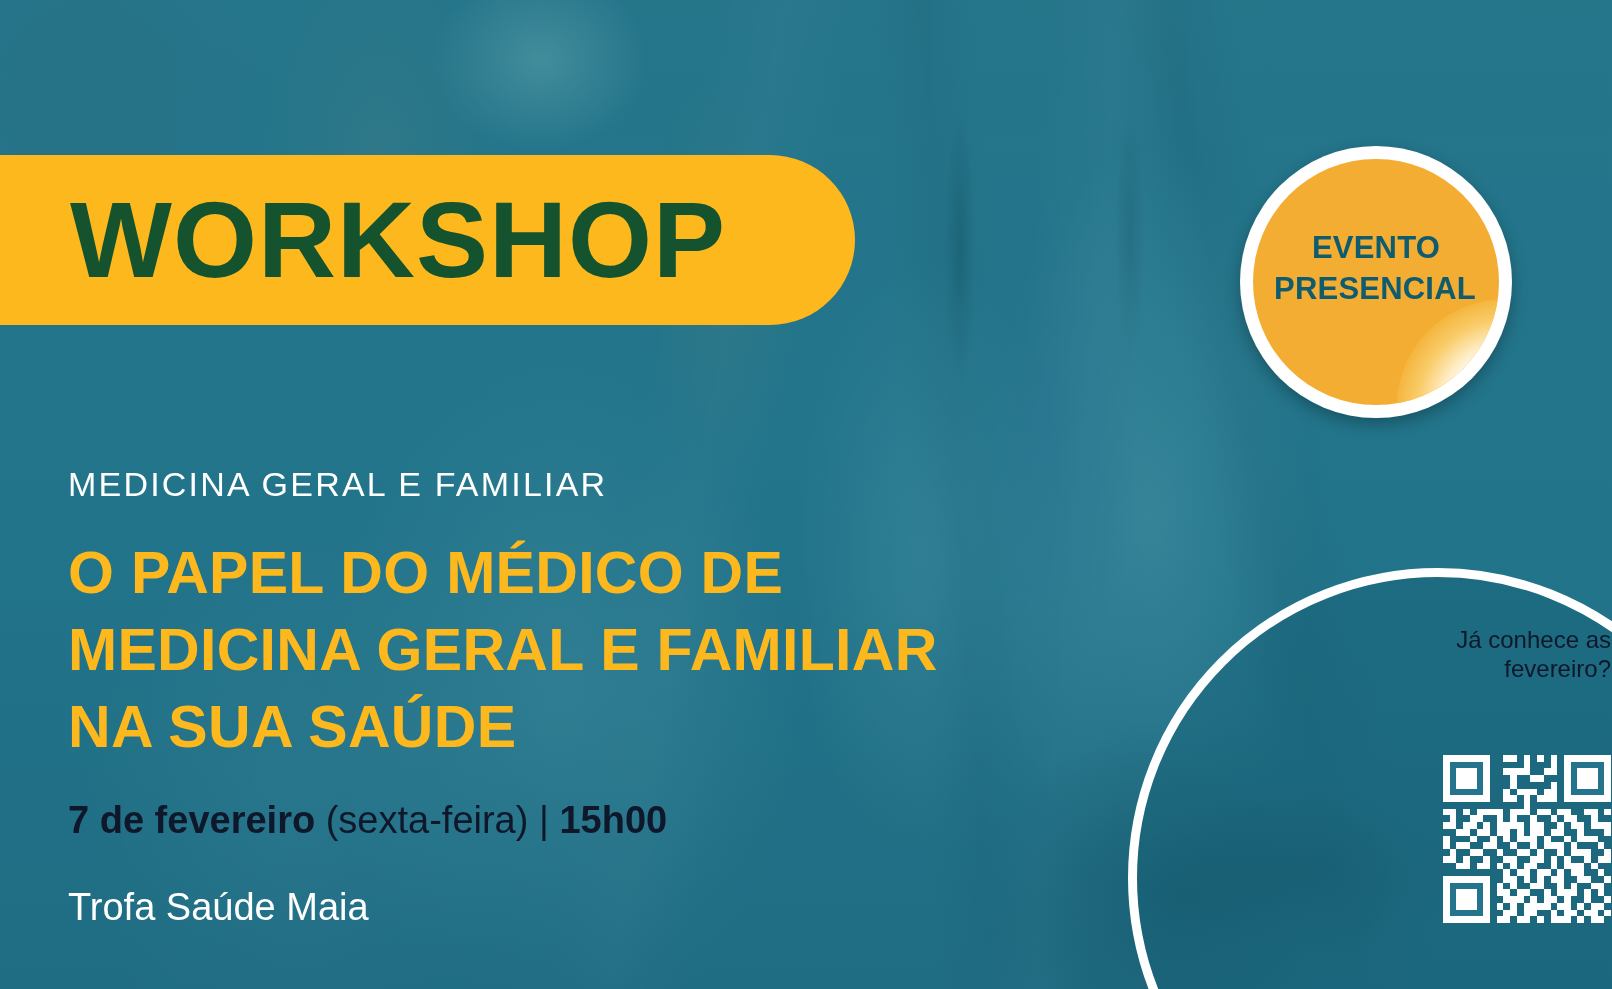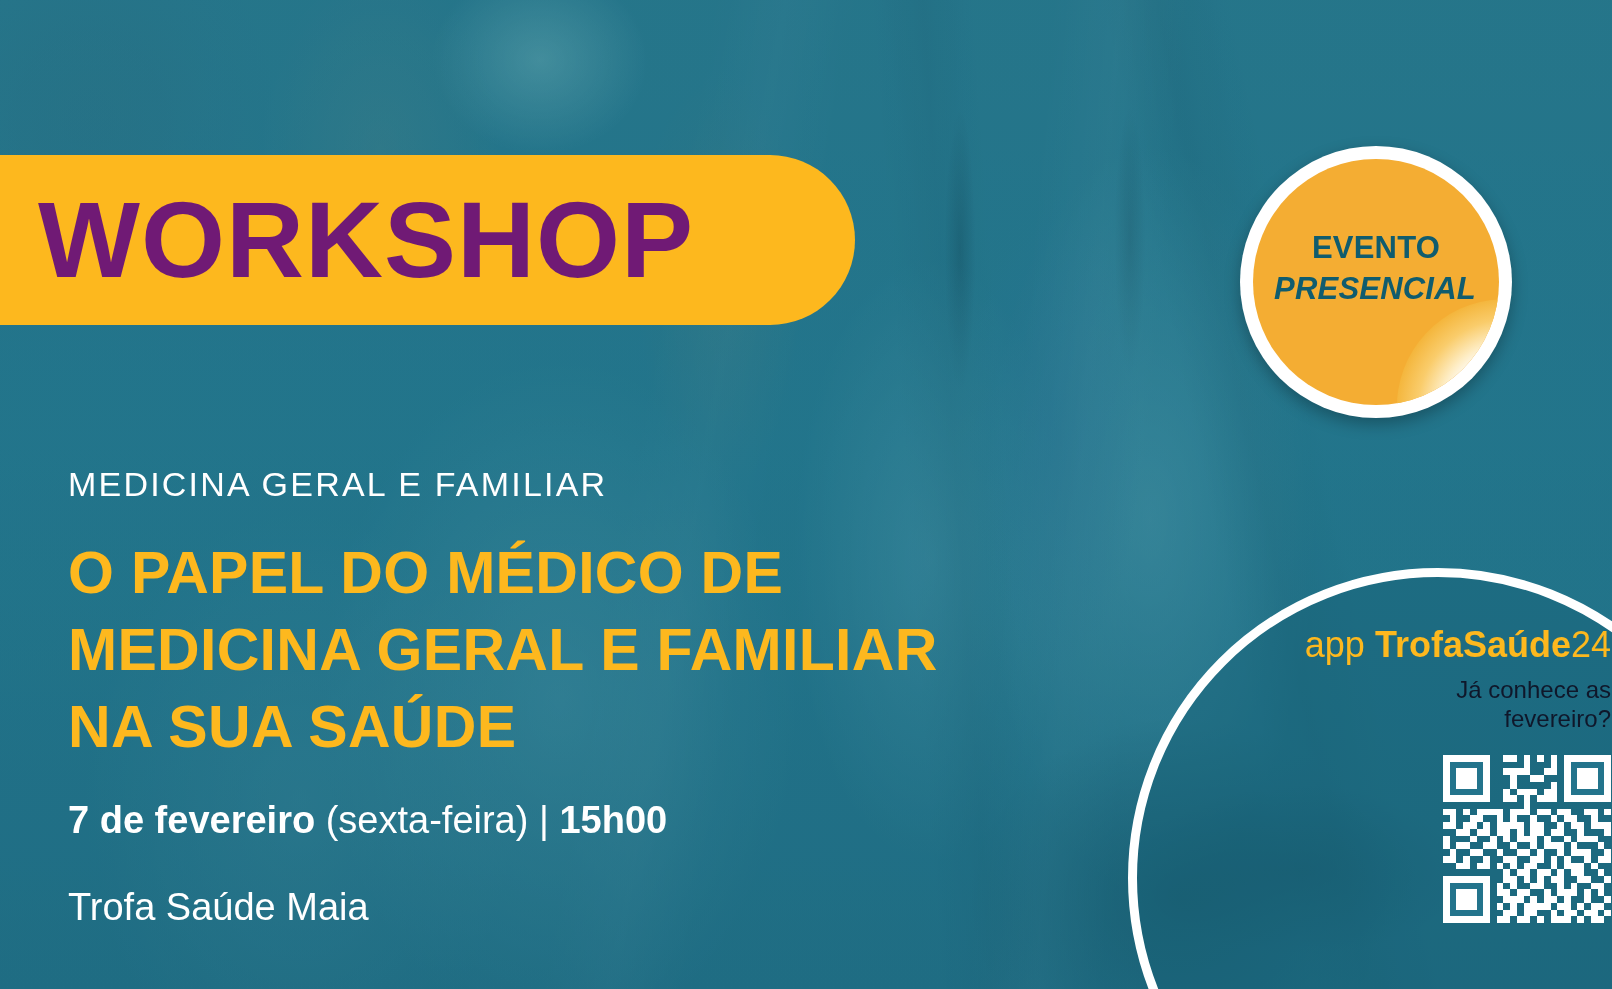--- a/index.html
+++ b/index.html
@@ -76,22 +76,22 @@
     left: -40px;
     top: 155px;
     width: 895px;
     height: 170px;
     background: #fdb81e;
     border-radius: 0 90px 90px 0;
     display: flex;
     align-items: center;
   }
   .workshop-text {
-    margin-left: 78px;
-    color: #701a75;
+    margin-left: 110px;
+    color: #14532d;
     font-size: 108px;
     font-weight: bold;
     letter-spacing: 1px;
     line-height: 1;
     white-space: nowrap;
   }
 
   
   .content {
     position: absolute;
@@ -113,21 +113,21 @@
     font-size: 59px;
     font-weight: bold;
     line-height: 1.30;
     letter-spacing: 0.3px;
     margin: 12px 0 34px 0;
     white-space: nowrap;
   }
   .headline div { display: block; }
 
   .datetime {
-    color: #ffffff;
+    color: #0f172a;
     font-size: 38px;
     font-weight: 300;
     line-height: 1.15;
     margin-bottom: 18px;
     white-space: nowrap;
   }
   .datetime b { font-weight: bold; }
   .venue {
     color: #ffffff;
     font-size: 38px;
@@ -186,21 +186,21 @@
     left: 0;
     right: 0;
     top: 82px;
     text-align: center;
     color: #105c6e;
     font-size: 31px;
     font-weight: bold;
     line-height: 1.32;
     letter-spacing: 0.2px;
   }
-  .badge-text .l2 { white-space: nowrap; margin-left: -2px; font-style: italic; }
+  .badge-text .l2 { white-space: nowrap; margin-left: -2px; }
 
   
   .app-circle {
     position: absolute;
     left: 1128px;
     top: 568px;
     width: 620px;
     height: 620px;
     border-radius: 50%;
     border: 9px solid #ffffff;
@@ -276,21 +276,20 @@
       <div class="badge-peel"></div>
     </div>
     <div class="badge-text">
       <div class="l1">EVENTO</div>
       <div class="l2">PRESENCIAL</div>
     </div>
   </div>
 
   <div class="app-circle">
     <div class="app-inner">
-      <div class="app-title"><span>app </span><b>TrofaSaúde</b><span>24</span></div>
       <div class="app-sub">
         <div>Já conhece as</div>
         <div>fevereiro?</div>
       </div>
     </div>
 
     <div class="qr-wrap">
       <svg viewBox="0 0 25 25" shape-rendering="crispEdges" aria-hidden="true">
         <g fill="#ffffff">
 

